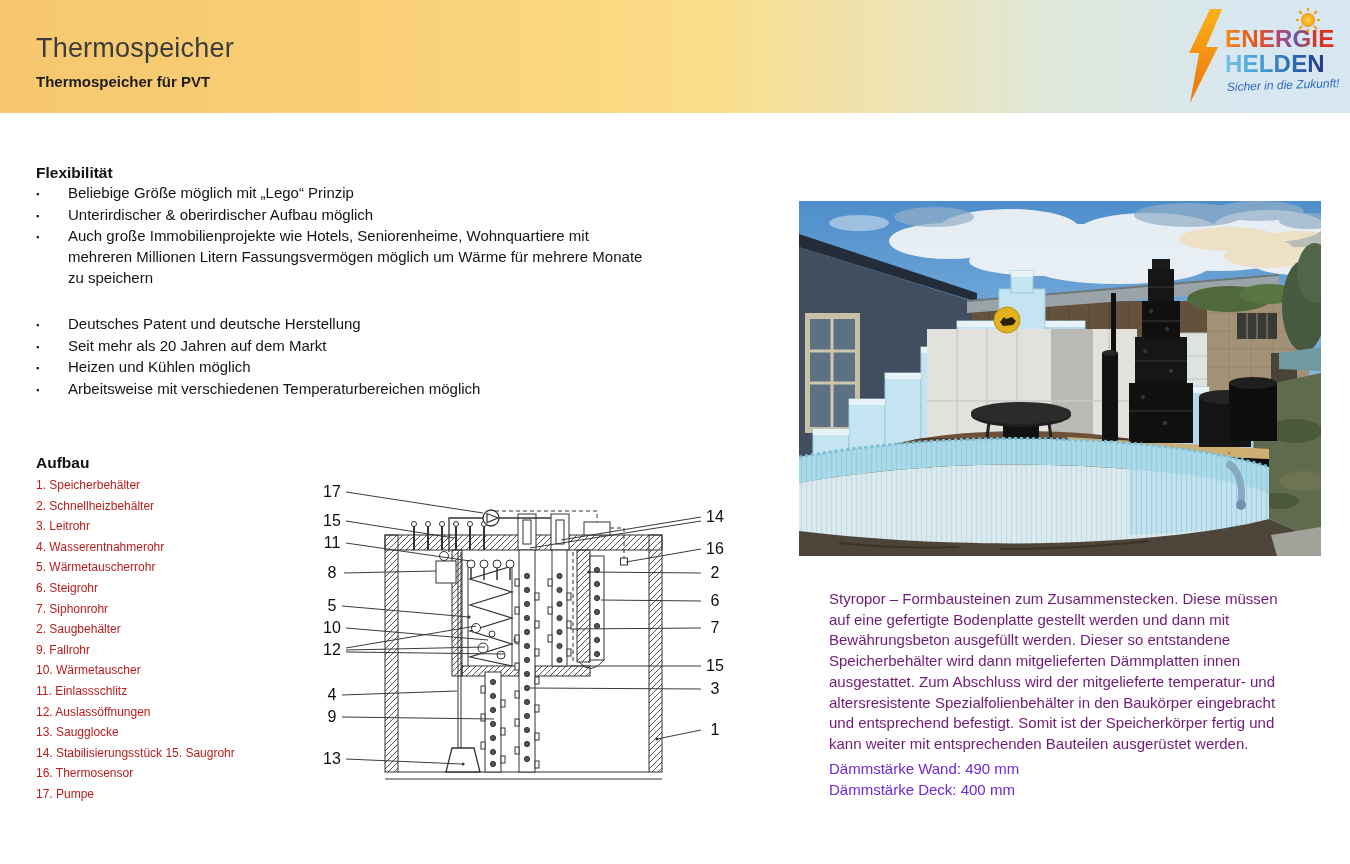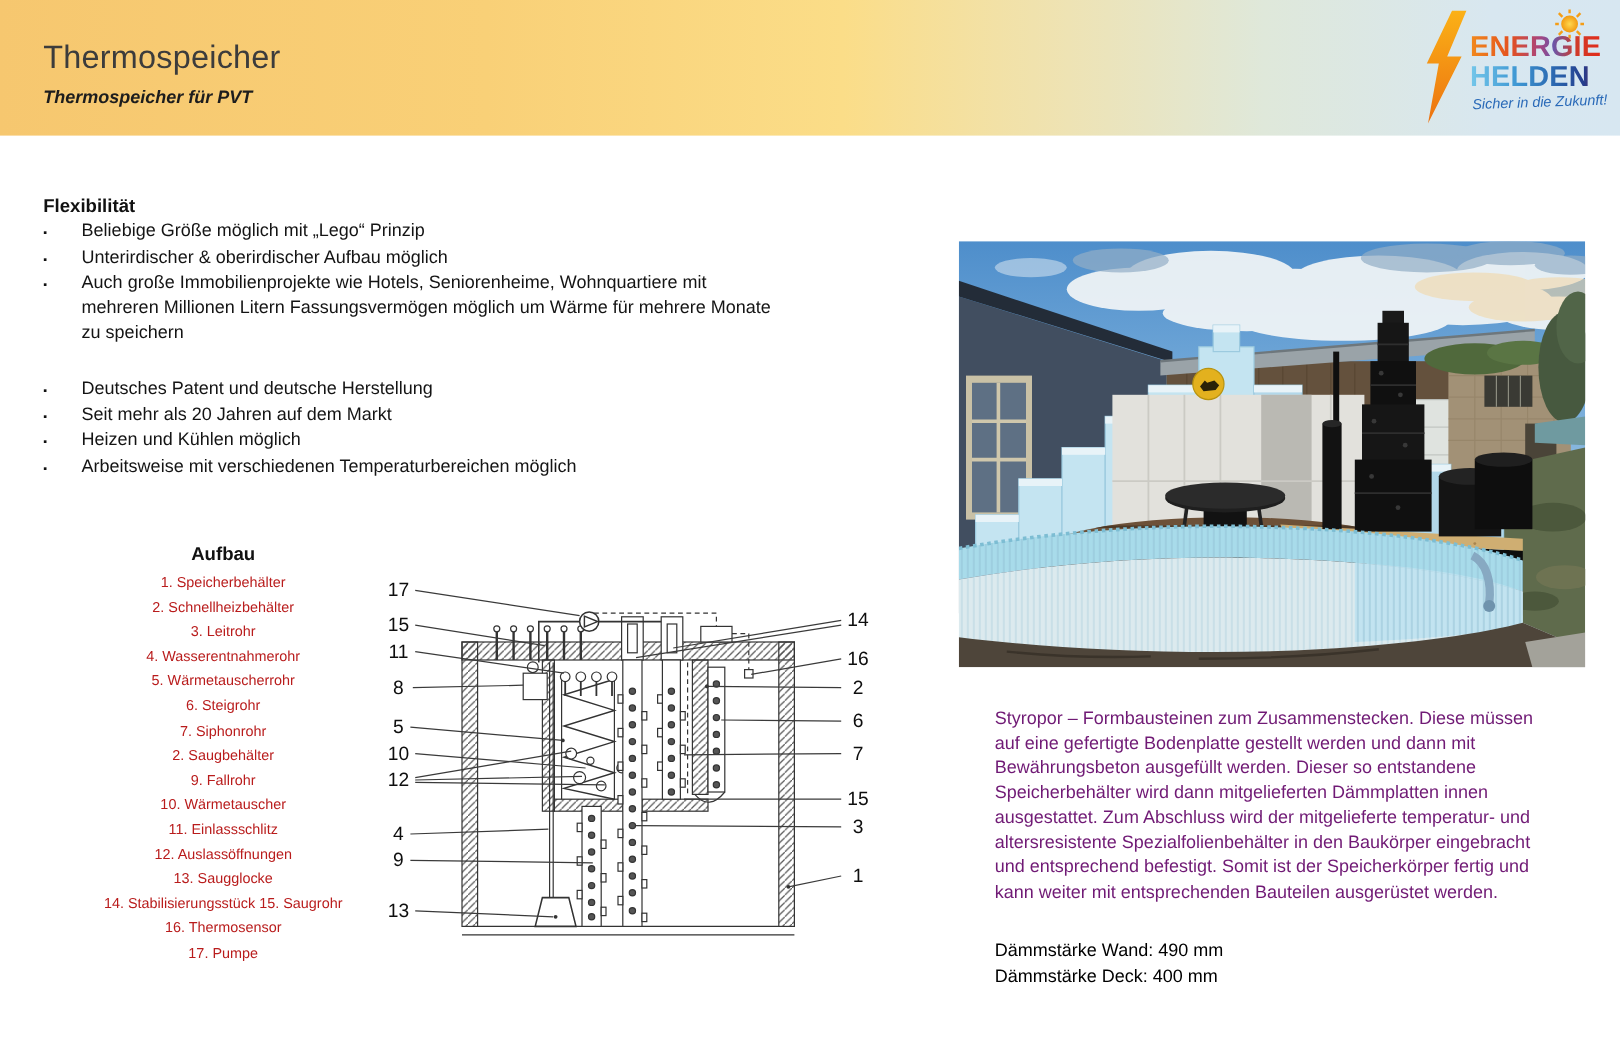--- a/index.html
+++ b/index.html
@@ -8,42 +8,42 @@
     background:#ffffff;font-family:"Liberation Sans",sans-serif;color:#161616;
   }
   .header{
     position:absolute;left:0;top:0;width:1350px;height:113px;
     background:linear-gradient(90deg,#f6c76f 0%,#f9d077 30%,#fbdd88 52%,#eee3b4 66%,#dfe8da 78%,#d8e7f0 92%,#d7e7f1 100%);
   }
   .header-title{
     position:absolute;left:36px;top:33px;font-size:27px;font-weight:normal;color:#3c3c3c;letter-spacing:.2px;
   }
   .header-subtitle{
-    position:absolute;left:36px;top:73px;font-size:15px;font-weight:bold;color:#1d1d1d;font-style:italic;
+    position:absolute;left:36px;top:73px;font-size:15px;font-weight:bold;color:#1d1d1d;
   }
   .logo{position:absolute;right:8px;top:5px;width:165px;height:104px;}
   .section{margin:0;}
   .sec-heading{font-size:15.5px;font-weight:bold;color:#111;line-height:21px;}
   .bullets{margin:0;padding:0;list-style:none;}
   .bullets li{
     display:flex;align-items:flex-start;font-size:15px;line-height:20.7px;color:#141414;
     white-space:pre-line;
   }
   .bullets .marker{
     flex:0 0 32px;font-size:9px;line-height:20.7px;padding-top:1px;color:#111;
   }
   .sec-flex{position:absolute;left:36px;top:162px;width:690px;}
   .sec-bes{position:absolute;left:36px;top:314px;width:690px;}
-  .sec-aufbau{position:absolute;left:36px;top:452px;width:300px;text-align:center;}
+  .sec-aufbau{position:absolute;left:36px;top:452px;width:300px;}
   .aufbau-list{margin:2px 0 0 0;padding:0;list-style:none;font-size:12px;line-height:20.6px;color:#b91c1c;}
   .diagram{position:absolute;left:318px;top:476px;width:442px;height:325px;}
   .photo{position:absolute;left:799px;top:201px;width:522px;height:355px;}
   .right-text{position:absolute;left:829px;top:589px;width:520px;}
   .right-paragraph{font-size:15px;line-height:20.7px;color:#701a75;white-space:pre-line;}
-  .right-specs{margin-top:27px;font-size:15px;line-height:21px;color:#000000;}
+  .right-specs{margin-top:3px;font-size:15px;line-height:21px;color:#6d28d9;}
   svg text.dlabel{font-family:"Liberation Sans",sans-serif;font-size:16px;fill:#0e0e0e;}
 </style>
 </head>
 <body>
 
 <div class="header">
   <div class="header-title">Thermospeicher</div>
   <div class="header-subtitle">Thermospeicher für PVT</div>
 
   <svg class="logo" viewBox="0 0 165 104">

